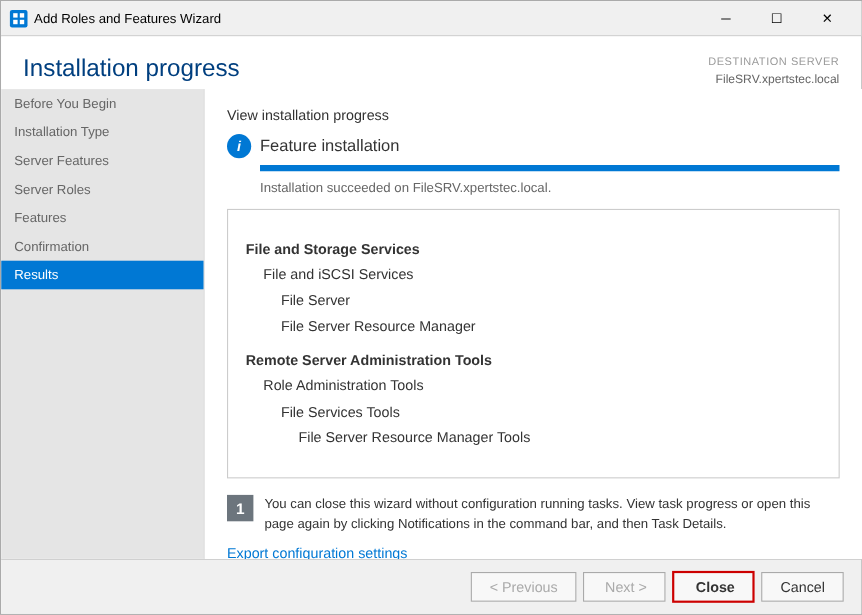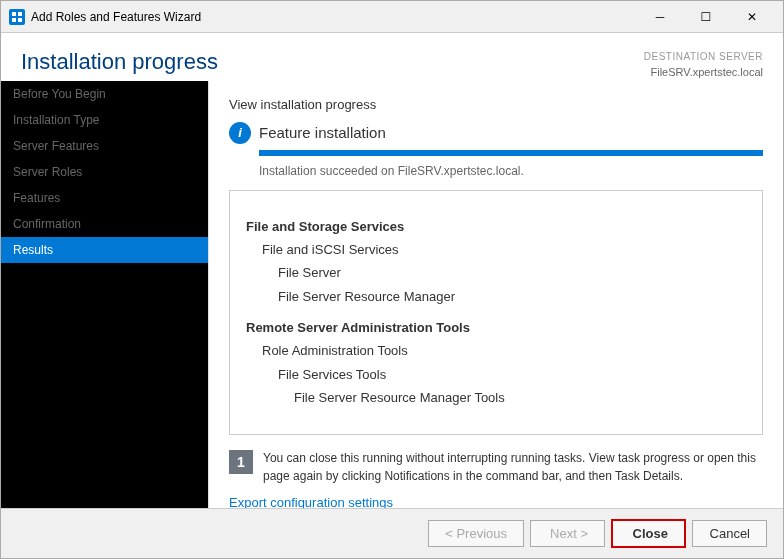--- a/index.html
+++ b/index.html
@@ -66,22 +66,22 @@
       color: #000;
     }
 
     .main-layout {
       display: flex;
       flex: 1;
       overflow: hidden;
     }
 
     .sidebar {
-      width: 208px;
-      background: #000000;
+      width: 185px;
+      background: #e5e5e5;
       border-right: 1px solid #e0e0e0;
       padding-top: 0;
       flex-shrink: 0;
     }
     .sidebar-item {
       padding: 6px 12px;
       font-size: 12px;
       color: #666;
       cursor: pointer;
     }
@@ -327,21 +327,21 @@
           <div class="results-line l3">File Server</div>
           <div class="results-line l3">File Server Resource Manager</div>
           <div class="results-line l1 section">Remote Server Administration Tools</div>
           <div class="results-line l2">Role Administration Tools</div>
           <div class="results-line l3">File Services Tools</div>
           <div class="results-line l4">File Server Resource Manager Tools</div>
         </div>
 
         <div class="notice-row">
           <div class="notice-icon">1</div>
-          <span class="notice-text">You can close this running without interrupting running tasks. View task progress or open this page again by clicking Notifications in the command bar, and then Task Details.</span>
+          <span class="notice-text">You can close this wizard without configuration running tasks. View task progress or open this page again by clicking Notifications in the command bar, and then Task Details.</span>
         </div>
 
         <a class="export-link" href="#">Export configuration settings</a>
       </div>
     </div>
 
     <div class="footer">
       <button class="footer-btn" disabled="">&lt; Previous</button>
       <button class="footer-btn" disabled="">Next &gt;</button>
       <button class="footer-btn primary">Close</button>

